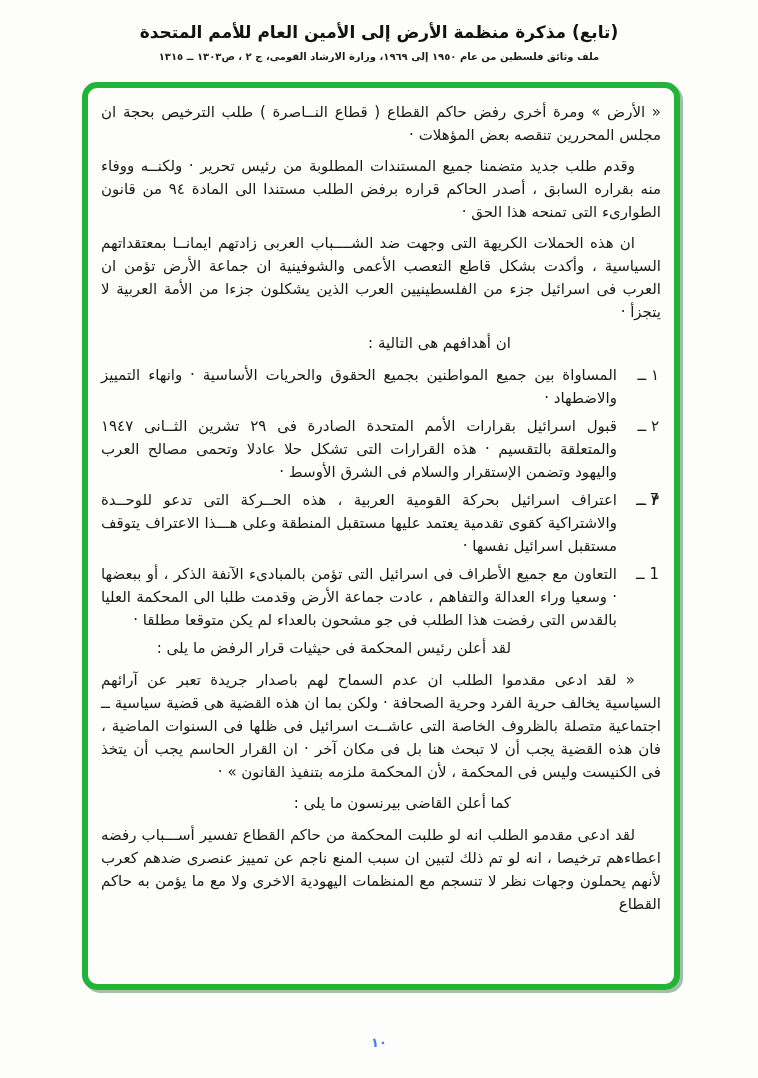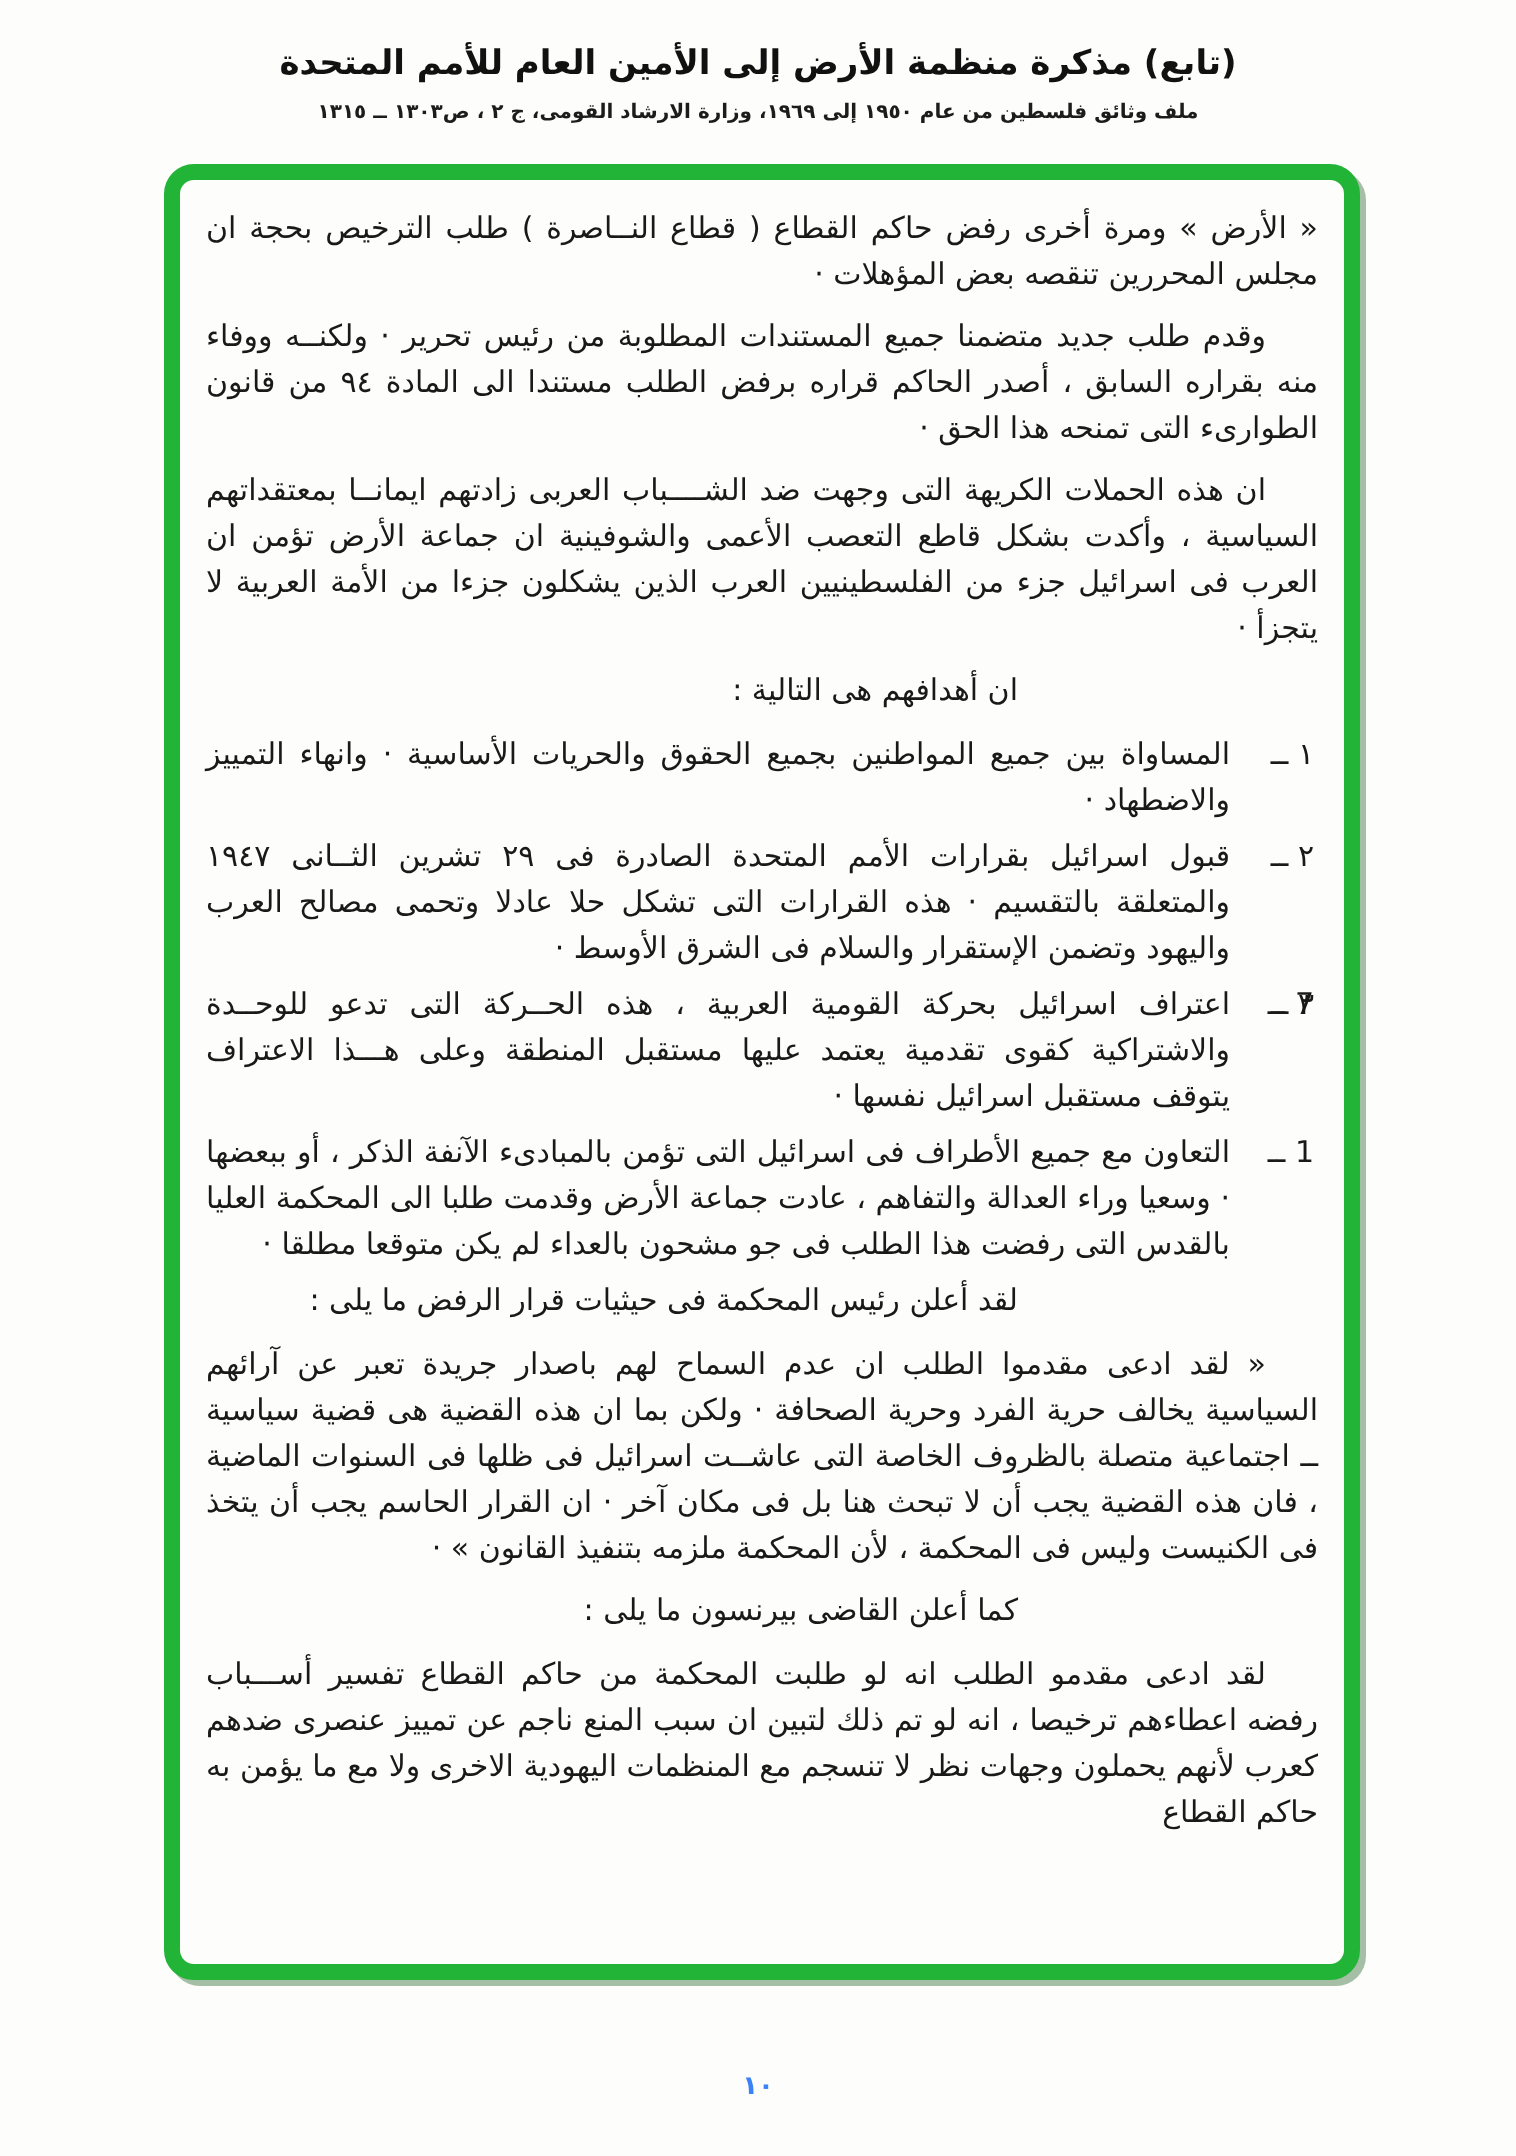--- a/index.html
+++ b/index.html
@@ -38,21 +38,21 @@
     color: #1c1c1c;
   }
   
   .frame {
     position: absolute;
     left: 82px;
     top: 82px;
     width: 598px;
     height: 908px;
     box-sizing: border-box;
-    border: 8px solid #4c1d95;
+    border: 6px solid #4c1d95;
     border-radius: 15px;
     background: #fdfdfb;
     box-shadow: 3px 3px 0 rgba(55, 115, 60, 0.45);
   }
   .content {
     position: relative;
     box-sizing: border-box;
     height: 100%;
     padding: 13px 13px 0 13px;
     overflow: hidden;

